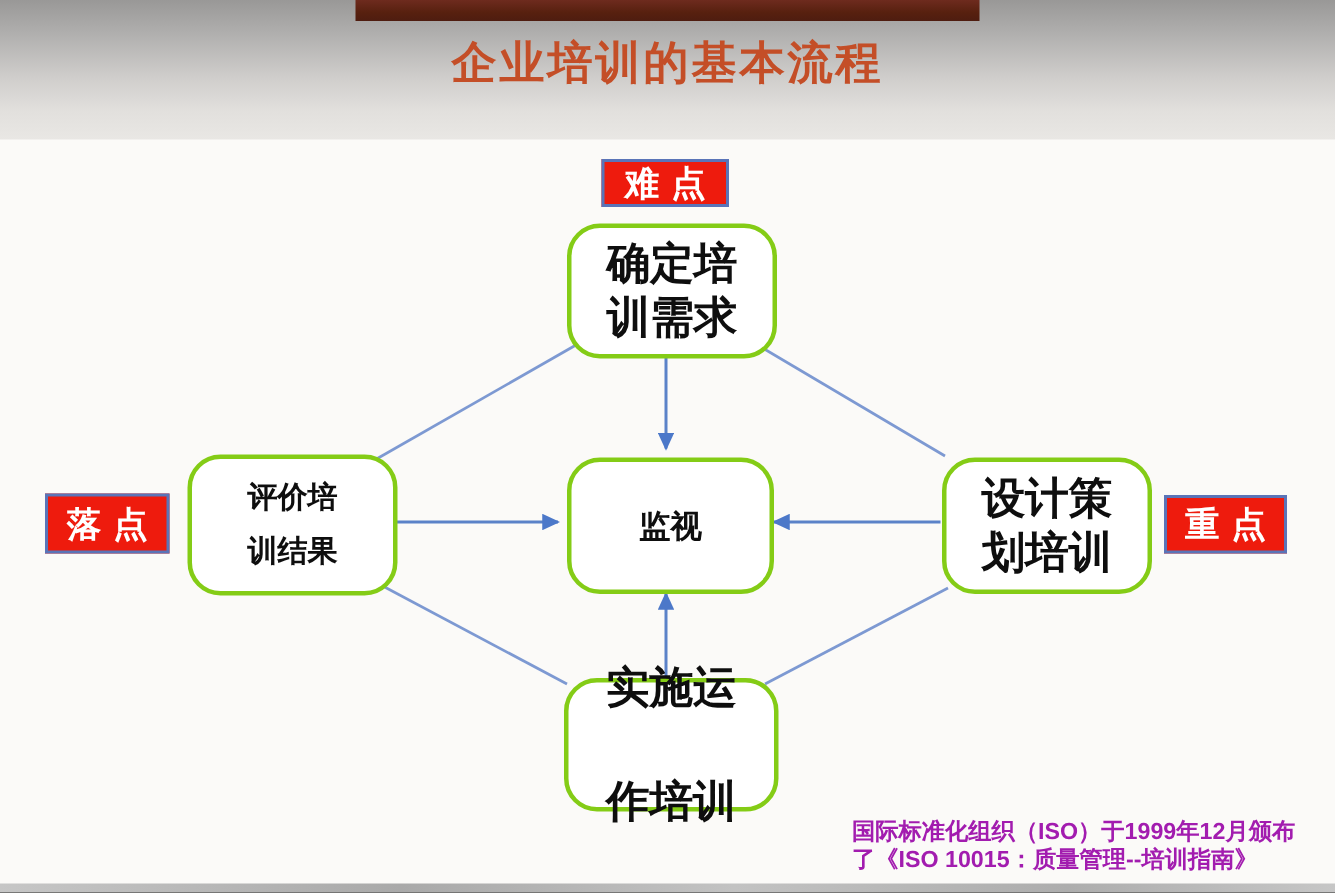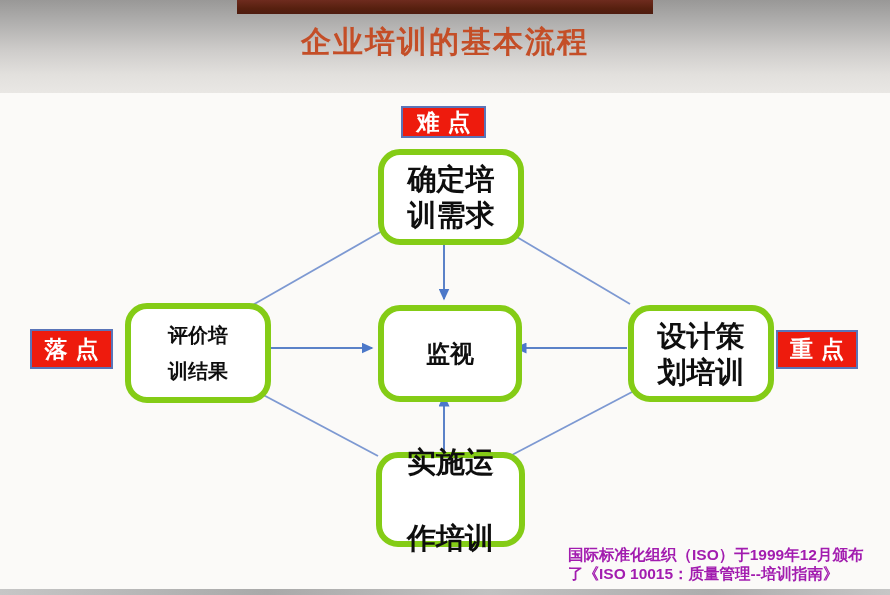--- a/index.html
+++ b/index.html
@@ -19,30 +19,30 @@
   }
   .title{
     position:absolute;left:0;top:22px;width:100%;margin:0;
     text-align:center;font-size:30px;font-weight:bold;letter-spacing:2px;
     color:#c44e27;
   }
   
   .connectors{position:absolute;left:0;top:0;width:890px;height:595px;pointer-events:none;}
   
   .node{
-    position:absolute;background:#fff;border:6px solid #84cc16;border-radius:22px;
+    position:absolute;background:#fff;border:3px solid #84cc16;border-radius:22px;
     display:flex;flex-direction:column;align-items:center;justify-content:center;
     font-weight:bold;color:#0e0e0e;text-align:center;
   }
   .node span{display:block;}
   .node-top   {left:378px;top:149px;width:134px;height:84px;font-size:29px;line-height:36px;}
   .node-left  {left:125px;top:303px;width:134px;height:88px;font-size:20px;line-height:36px;}
   .node-right {left:628px;top:305px;width:134px;height:85px;font-size:29px;line-height:36px;}
   .node-bottom{left:376px;top:452px;width:137px;height:83px;font-size:29px;line-height:36px;gap:40px;}
-  .node-center{left:378px;top:305px;width:132px;height:85px;font-size:24px;}
+  .node-center{left:378px;top:305px;width:132px;height:85px;font-size:21px;}
   
   .badge{
     position:absolute;background:#ee1b0d;border:2px solid #5a74b8;
     color:#fff;font-weight:bold;
     display:flex;align-items:center;justify-content:center;
     letter-spacing:0.35em;text-indent:0.35em;
     box-sizing:border-box;
   }
   .badge-top   {left:401px;top:106px;width:85px;height:32px;font-size:23px;}
   .badge-left  {left:30px; top:329px;width:83px;height:40px;font-size:23px;}

